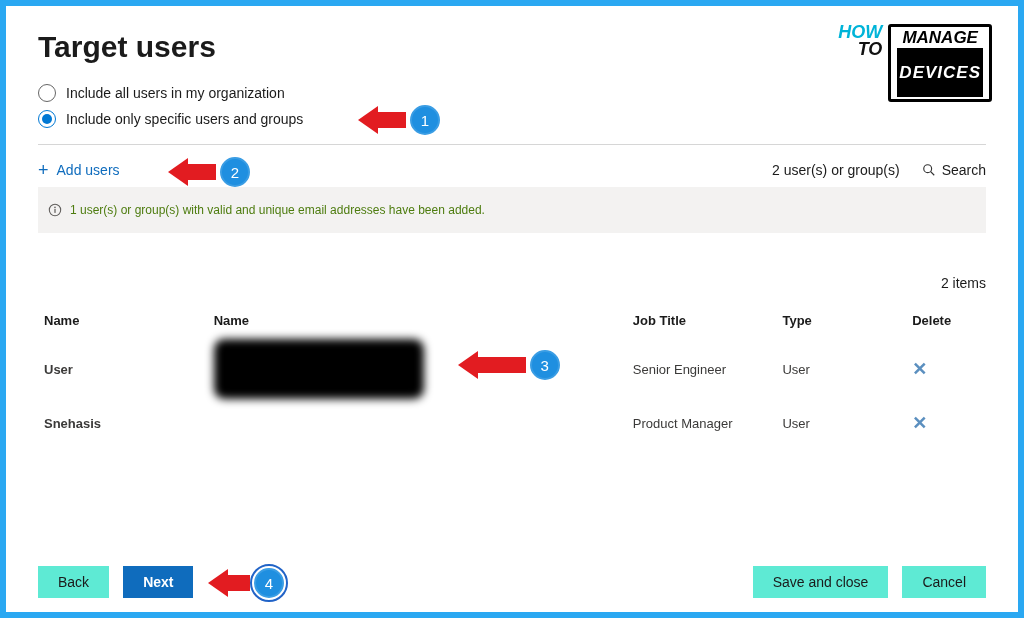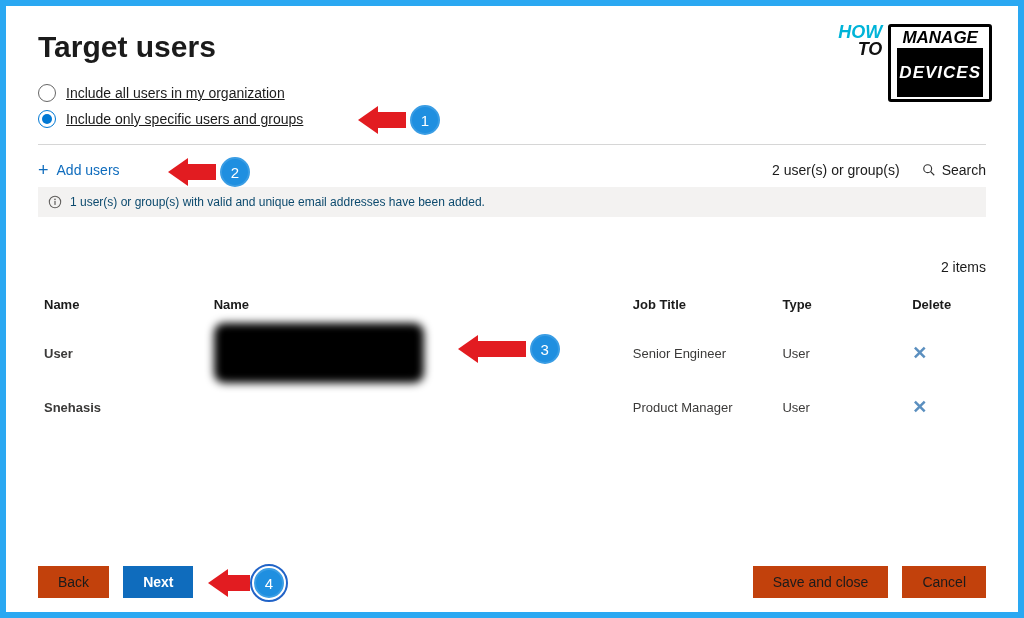--- a/index.html
+++ b/index.html
@@ -29,21 +29,20 @@
   .radio-group { margin-bottom: 12px; }
   .radio-row {
     display: flex;
     align-items: center;
     gap: 10px;
     padding: 4px 0;
     cursor: pointer;
     font-size: 14px;
     color: #1b1b1b;
     position: relative;
-    text-decoration: underline;
   }
   .radio {
     width: 18px; height: 18px;
     border: 1px solid #666;
     border-radius: 50%;
     display: inline-flex;
     align-items: center;
     justify-content: center;
   }
   .radio.selected { border-color: #0078d4; }
@@ -94,23 +93,23 @@
     font-size: 14px;
     color: #1b1b1b;
     cursor: pointer;
   }
   .search-link svg { width: 14px; height: 14px; }
   .info-bar {
     background: #f3f2f1;
     display: flex;
     align-items: center;
     gap: 8px;
-    padding: 8px 10px;
+    padding: 16px 10px;
     font-size: 12px;
-    color: #0c4a6e;
+    color: #4d7c0f;
   }
   .info-bar svg { width: 14px; height: 14px; flex-shrink: 0; }
   .items-count {
     text-align: right;
     font-size: 14px;
     color: #1b1b1b;
     margin: 42px 0 14px 0;
   }
   table.users {
     width: 100%;
@@ -159,21 +158,21 @@
     align-items: center;
     justify-content: space-between;
     padding: 0 32px;
   }
   .footer-left, .footer-right { display: flex; gap: 14px; align-items: center; position: relative; }
   .btn {
     border: none;
     padding: 8px 20px;
     font-size: 14px;
     cursor: pointer;
-    background: #c2410c;
+    background: #5eead4;
     color: #1b1b1b;
   }
   .btn.primary {
     background: #0f6cbd;
     color: #fff;
     font-weight: 600;
   }
 
   
   .callout {

